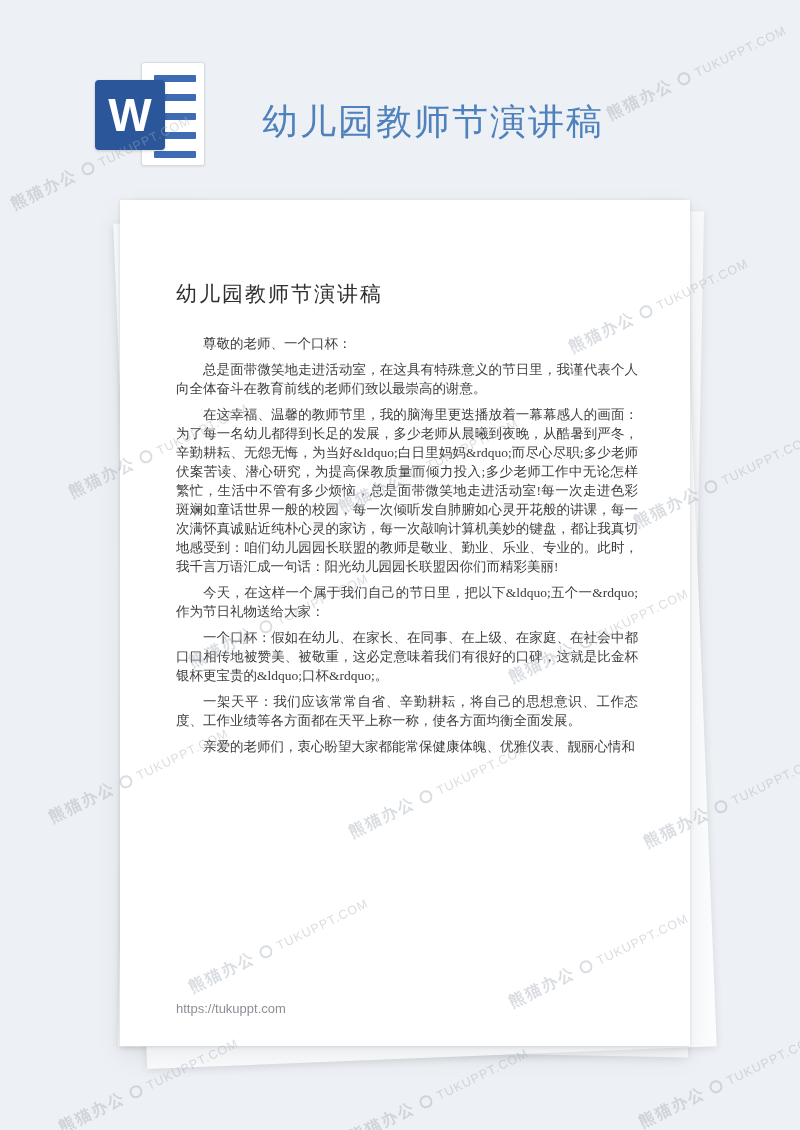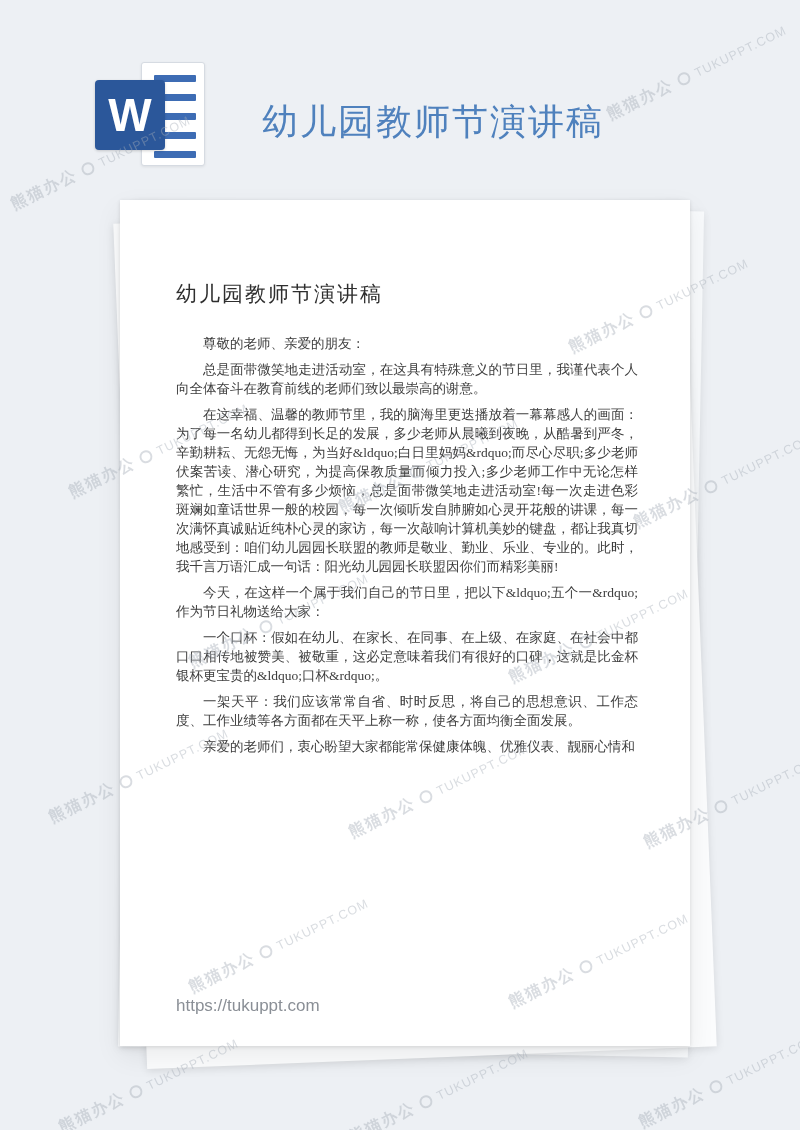--- a/index.html
+++ b/index.html
@@ -37,21 +37,21 @@
   .paper.back2{left:126px;top:206px;background:#f8fafc;transform:rotate(1.1deg);
                box-shadow:0 2px 8px rgba(0,0,0,.08);}
   .paper.back1{left:130px;top:212px;background:#fbfcfd;transform:rotate(-2.3deg);
                box-shadow:0 2px 8px rgba(0,0,0,.10);}
   .paper.main{left:120px;top:200px;z-index:10;padding:80px 52px 0 56px;
               box-shadow:0 1px 4px rgba(0,0,0,.12), 0 10px 26px rgba(0,0,0,.07);}
   .doc-title{margin:0 0 26px 0;font-size:21px;font-weight:500;color:#2e2e2e;letter-spacing:2px;
              font-family:"Liberation Sans",sans-serif;}
   .para{margin:0 0 7px 0;font-size:13.5px;line-height:19px;color:var(--text);
         text-align:justify;text-indent:2em;font-family:"Liberation Serif",serif;word-break:break-all;}
-  .doc-footer-link{position:absolute;left:56px;bottom:30px;font-size:17px;color:#8a8f96;
+  .doc-footer-link{position:absolute;left:56px;bottom:30px;font-size:13px;color:#8a8f96;
                    text-decoration:none;cursor:pointer;font-family:"Liberation Sans",sans-serif;}
 
   
   .watermark-layer{position:absolute;inset:0;z-index:50;pointer-events:none;}
   .wm{position:absolute;transform:rotate(-26deg);white-space:nowrap;color:var(--watermark);
       opacity:.42;font-size:16px;font-weight:600;letter-spacing:2px;display:flex;align-items:center;gap:6px;}
   .wm-logo{display:inline-block;width:13px;height:13px;border:2px solid var(--watermark);border-radius:50%;}
   .wm-site{font-size:12.5px;font-weight:400;letter-spacing:1px;}
 </style>
 </head>
@@ -71,26 +71,26 @@
       <div class="w-badge">W</div>
     </div>
     <h1 class="page-title">幼儿园教师节演讲稿</h1>
   </header>
 
   <div>
     <div class="paper back2"></div>
     <div class="paper back1"></div>
     <div class="paper main">
       <h2 class="doc-title">幼儿园教师节演讲稿</h2>
-      <p class="para">尊敬的老师、亲爱的朋友：</p>
+      <p class="para">尊敬的老师、一个口杯：</p>
       <p class="para">总是面带微笑地走进活动室，在这具有特殊意义的节日里，我谨代表个人向全体奋斗在教育前线的老师们致以最崇高的谢意。</p>
       <p class="para">在这幸福、温馨的教师节里，我的脑海里更迭播放着一幕幕感人的画面：为了每一名幼儿都得到长足的发展，多少老师从晨曦到夜晚，从酷暑到严冬，辛勤耕耘、无怨无悔，为当好&amp;ldquo;白日里妈妈&amp;rdquo;而尽心尽职;多少老师伏案苦读、潜心研究，为提高保教质量而倾力投入;多少老师工作中无论怎样繁忙，生活中不管有多少烦恼，总是面带微笑地走进活动室!每一次走进色彩斑斓如童话世界一般的校园，每一次倾听发自肺腑如心灵开花般的讲课，每一次满怀真诚贴近纯朴心灵的家访，每一次敲响计算机美妙的键盘，都让我真切地感受到：咱们幼儿园园长联盟的教师是敬业、勤业、乐业、专业的。此时，我千言万语汇成一句话：阳光幼儿园园长联盟因你们而精彩美丽!</p>
       <p class="para">今天，在这样一个属于我们自己的节日里，把以下&amp;ldquo;五个一&amp;rdquo;作为节日礼物送给大家：</p>
       <p class="para">一个口杯：假如在幼儿、在家长、在同事、在上级、在家庭、在社会中都口口相传地被赞美、被敬重，这必定意味着我们有很好的口碑，这就是比金杯银杯更宝贵的&amp;ldquo;口杯&amp;rdquo;。</p>
-      <p class="para">一架天平：我们应该常常自省、时时反思，将自己的思想意识、工作态度、工作业绩等各方面都在天平上称一称，使各方面均衡全面发展。</p>
+      <p class="para">一架天平：我们应该常常自省、辛勤耕耘，将自己的思想意识、工作态度、工作业绩等各方面都在天平上称一称，使各方面均衡全面发展。</p>
       <p class="para">亲爱的老师们，衷心盼望大家都能常保健康体魄、优雅仪表、靓丽心情和</p>
       <a class="doc-footer-link">https://tukuppt.com</a>
     </div>
   </div>
 
   <div class="watermark-layer">
     <div class="wm" style="left:598px;top:62px">
         <span>熊猫办公</span>
         <span class="wm-logo"></span>
         <span class="wm-site">TUKUPPT.COM</span>

